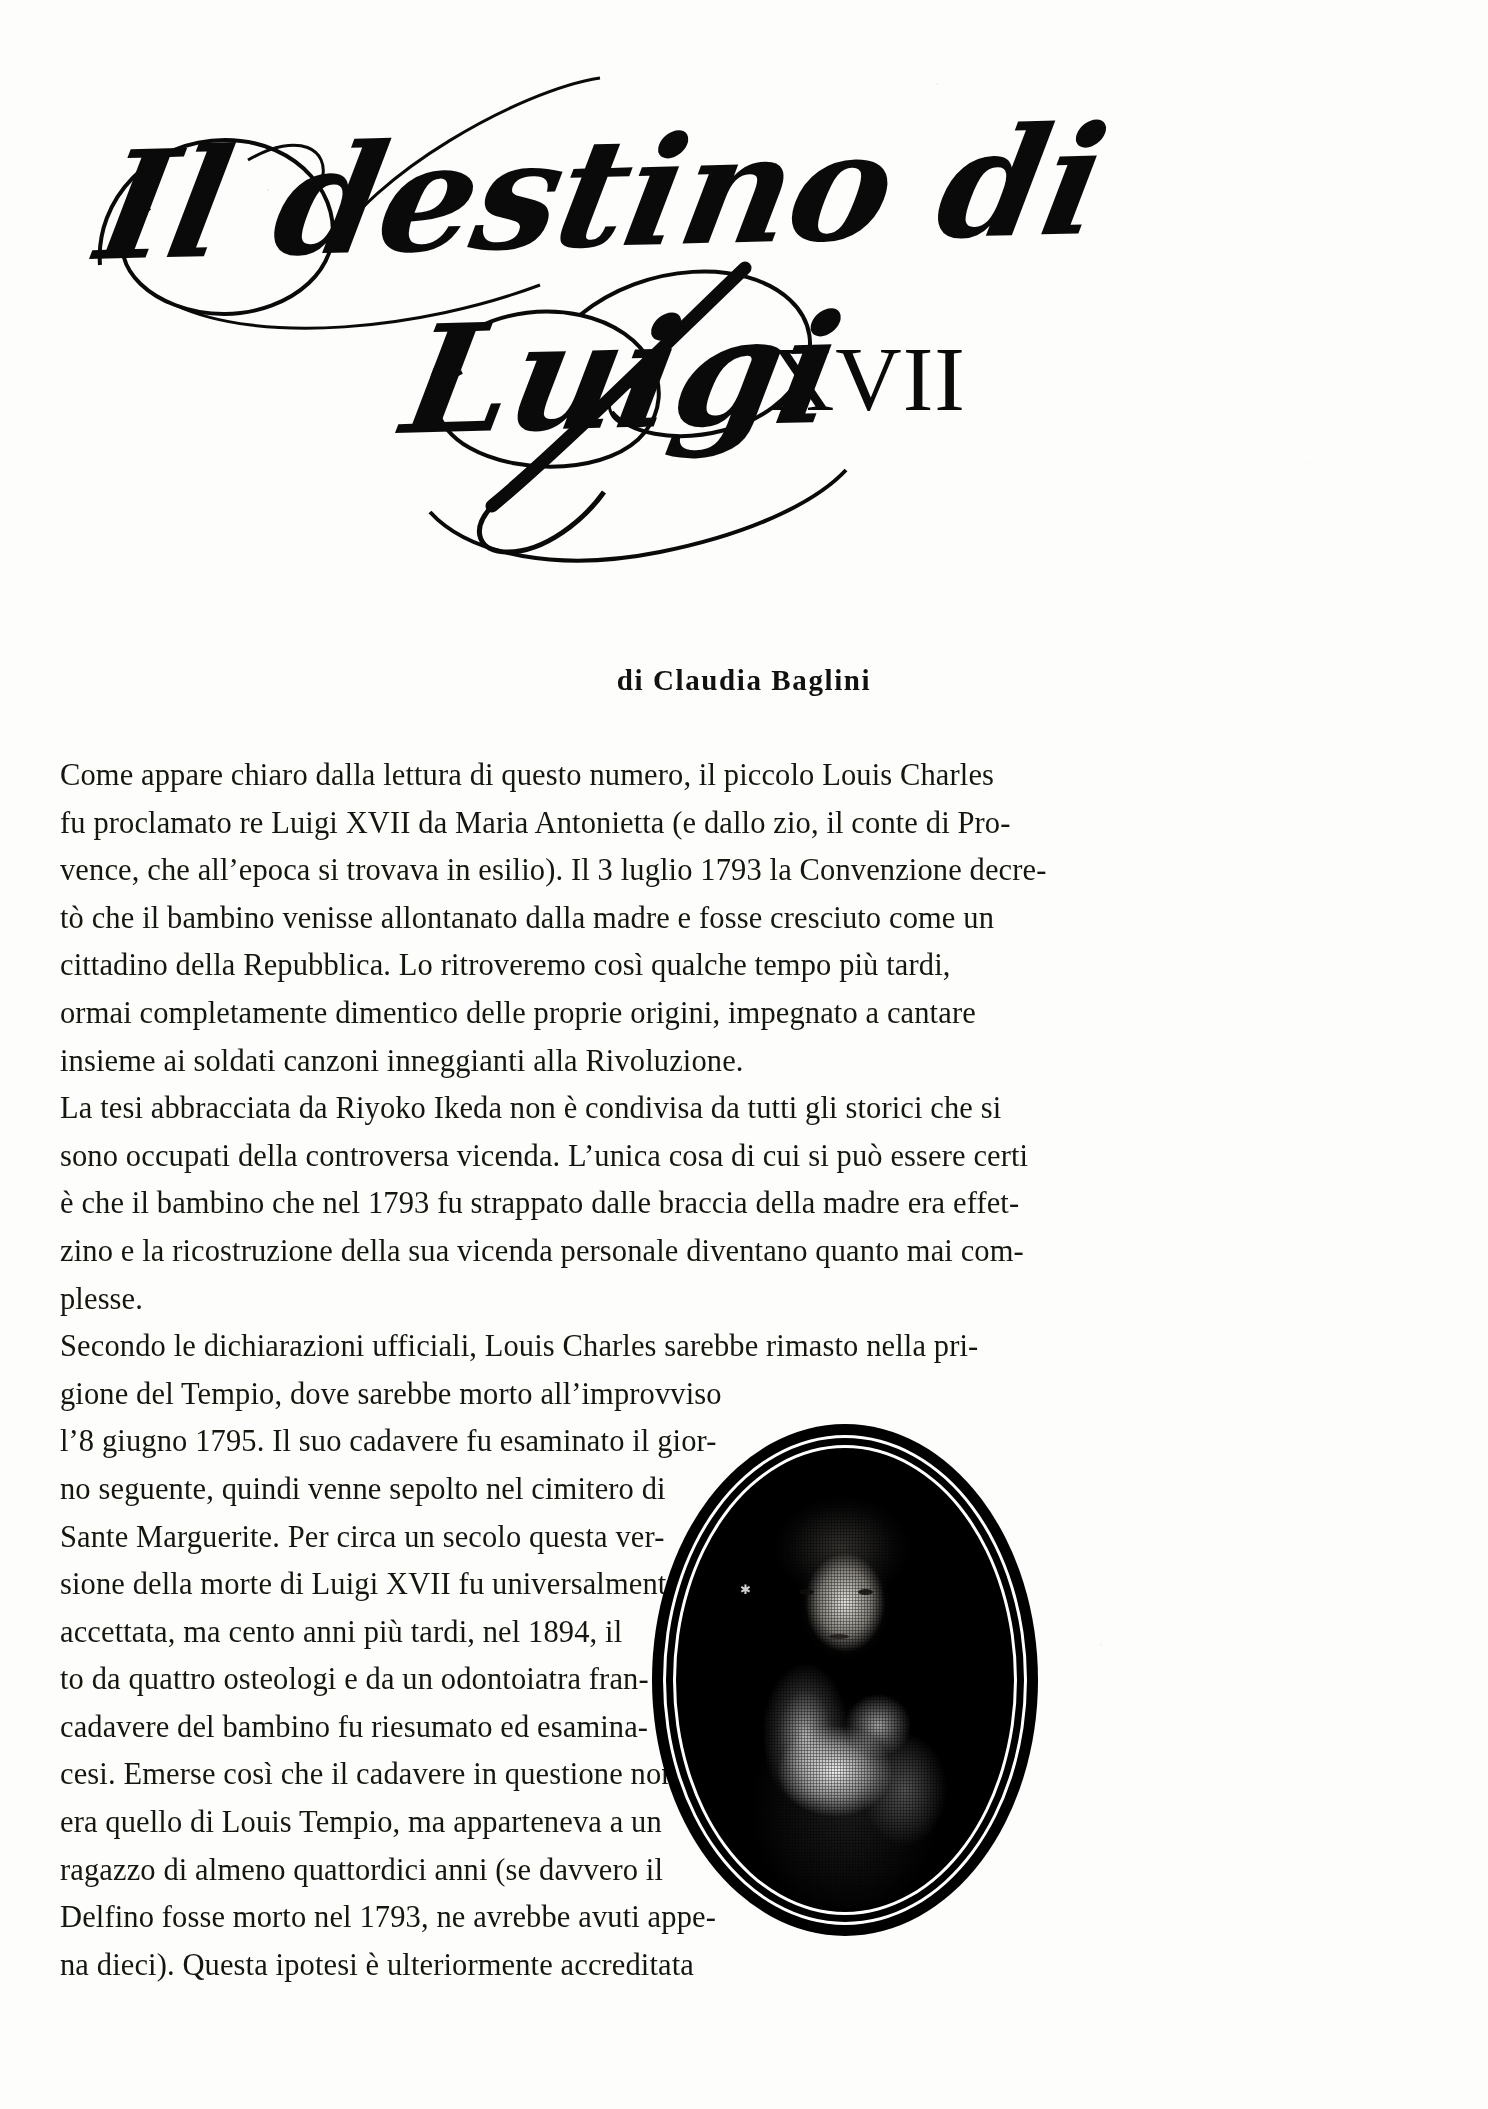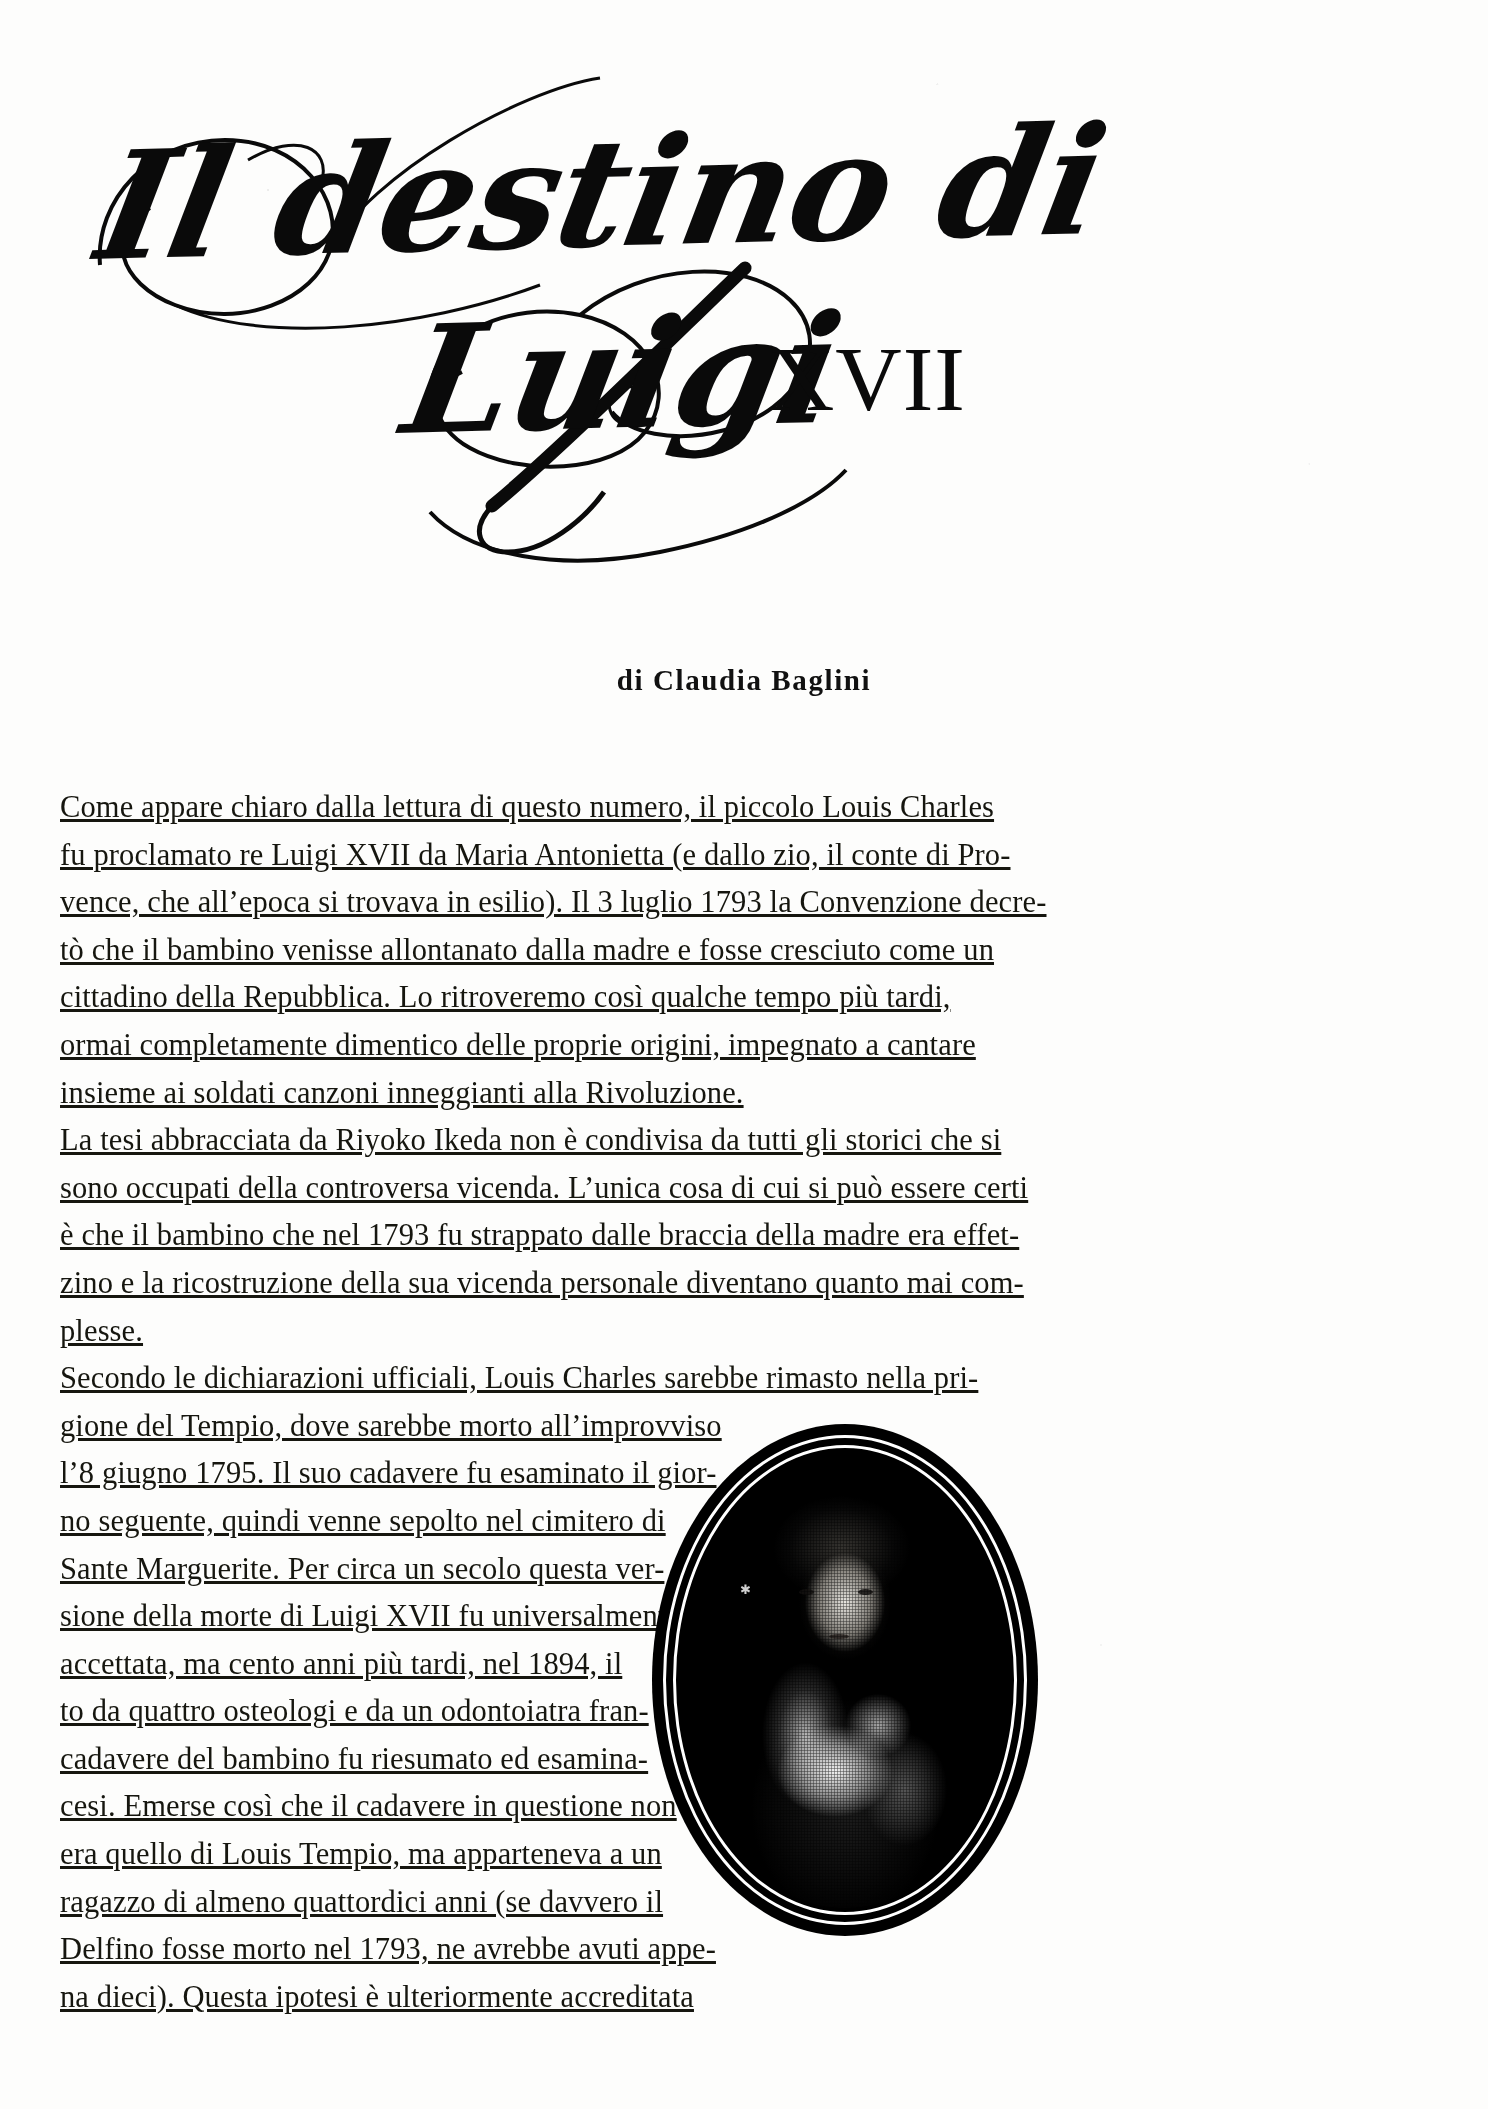--- a/index.html
+++ b/index.html
@@ -99,30 +99,29 @@
     font-weight: 700;
     font-size: 29px;
     letter-spacing: 0.055em;
     color: #111;
   }
 
   
   .body-col {
     position: absolute;
     left: 60px;
-    top: 784px;
+    top: 752px;
     width: 1368px;
     font-size: 30.5px;
     line-height: 47.6px;
     text-align: justify;
     text-justify: inter-word;
     letter-spacing: 0.004em;
     color: #16160f;
     font-family: "Liberation Serif", serif;
-    text-decoration: underline;
   }
   .body-col p { margin: 0; }
 
   .para-line {
     display: block;
     white-space: nowrap;
   }
 
   
   .portrait {

